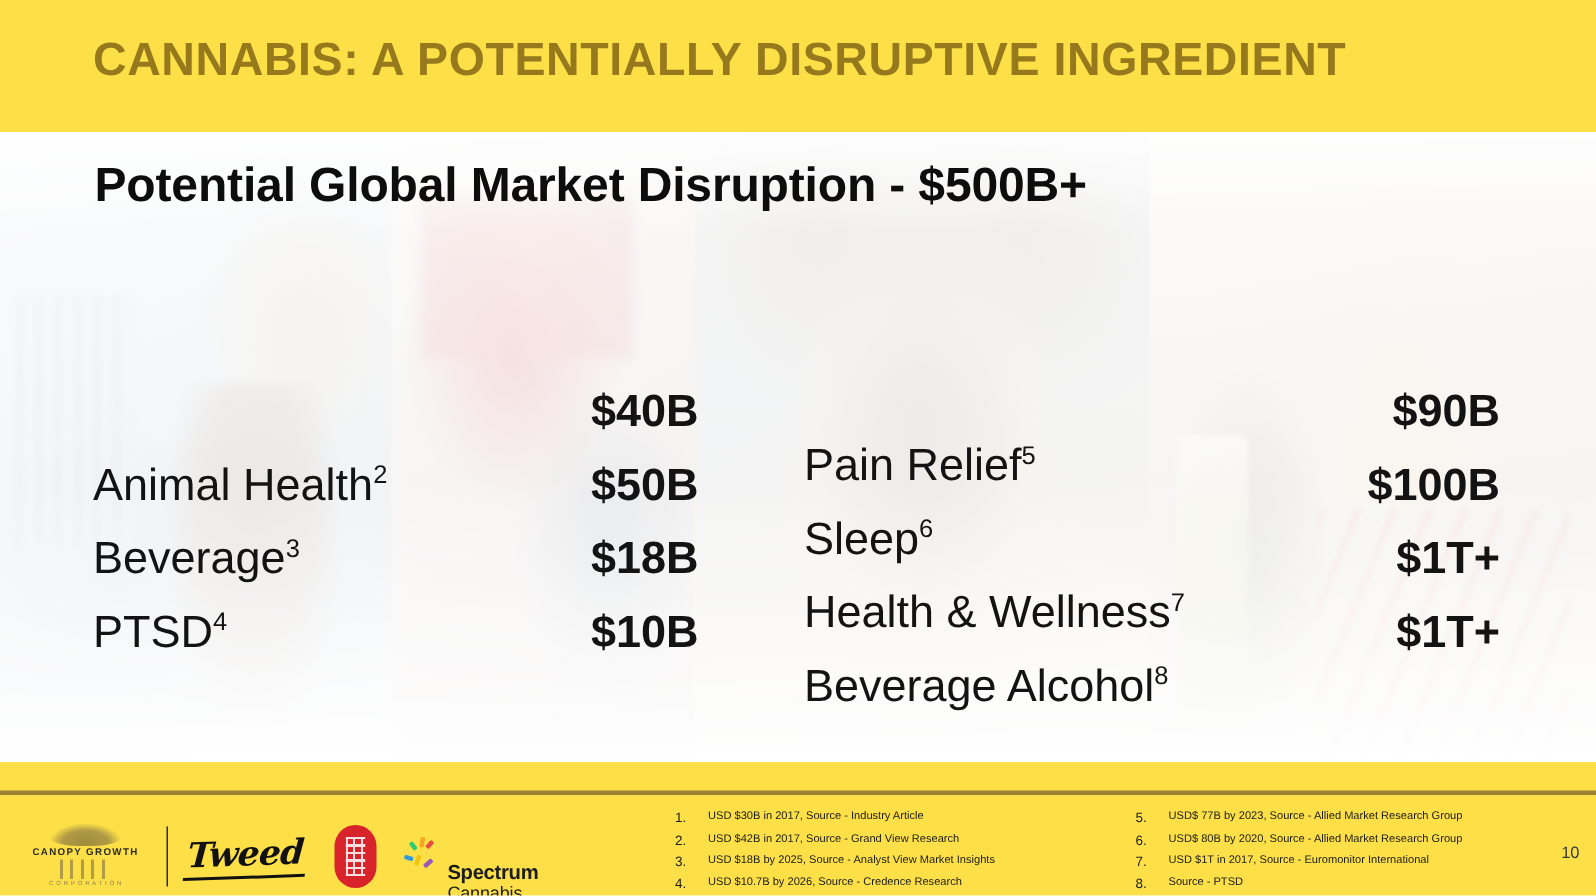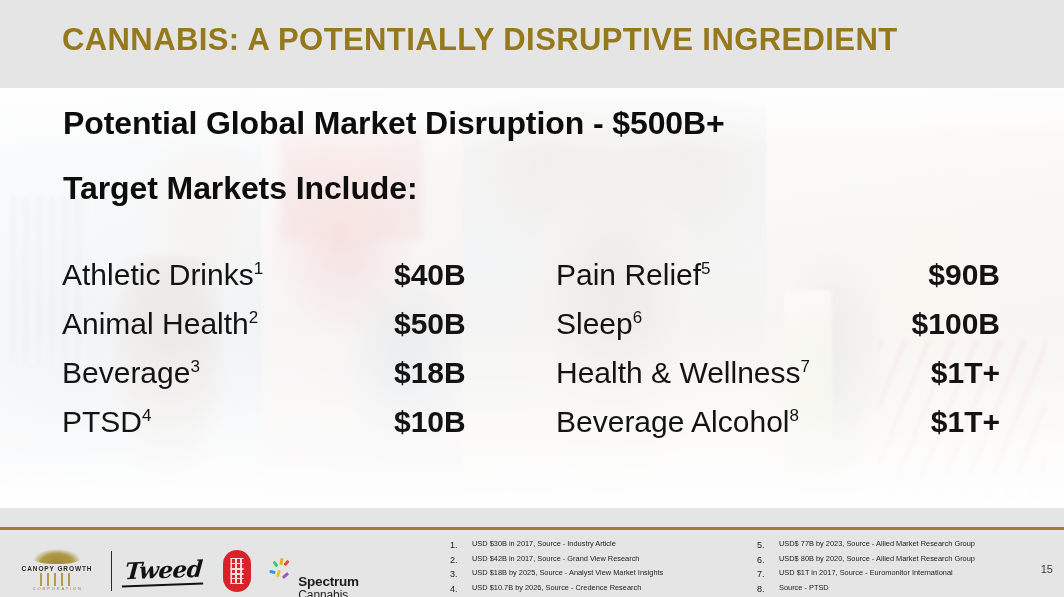--- a/index.html
+++ b/index.html
@@ -3,21 +3,21 @@
 <meta charset="utf-8">
 <title>Cannabis Slide</title>
 <style>
   * { margin:0; padding:0; box-sizing:border-box; }
   html, body {
     width:1064px; height:597px;
     background:#ffffff;
     font-family:"Liberation Sans", sans-serif;
     overflow:hidden;
   }
-  .slide { position:relative; width:1064px; height:597px; background:#e5e5e5; }
+  .slide { position:relative; width:1064px; height:597px; background:#fde047; }
 
   
   .slide-title {
     position:absolute; left:62px; top:22px;
     font-size:31px; font-weight:bold;
     letter-spacing:0.4px;
     color:#96791c;
     white-space:nowrap;
   }
 
@@ -117,21 +117,21 @@
   .mrow { position:relative; height:49px; }
   .cell {
     position:absolute; font-size:30px; color:#131313; white-space:nowrap;
   }
   .label { font-weight:normal; }
   .value { font-weight:bold; }
   .cell sup { font-size:17px; vertical-align:super; line-height:0; }
 
   .lcol-label { left:62px; }
   .lcol-value { left:394px; }
-  .rcol-label { left:556px; }
+  .rcol-label { left:536px;margin-top:36px; }
   .rcol-value { right:64px; text-align:right; }
 
   
   .footer-rule {
     position:absolute; left:0; top:527px; width:1064px; height:3px;
     background:#9a8234;
   }
   .footer { position:absolute; left:0; top:533px; width:1064px; height:64px; }
 
   .logos { position:absolute; left:14px; top:8px; display:flex; align-items:center; gap:11px; }
@@ -214,26 +214,24 @@
       <div class="panel p3"></div>
       <div class="panel p4"></div>
     </div>
     <div class="band-wash"></div>
     <div class="band-wash2"></div>
   </div>
 
   <div class="content">
 
     <div class="heading h-disruption">Potential Global Market Disruption - $500B+</div>
-    <div class="heading h-targets">Target Markets Include:</div>
 
     <div class="markets">
 
       <div class="mrow">
-        <div class="cell label lcol-label"><span>Athletic Drinks</span><sup>1</sup></div>
         <div class="cell value lcol-value">$40B</div>
         <div class="cell label rcol-label"><span>Pain Relief</span><sup>5</sup></div>
         <div class="cell value rcol-value">$90B</div>
       </div>
 
       <div class="mrow">
         <div class="cell label lcol-label"><span>Animal Health</span><sup>2</sup></div>
         <div class="cell value lcol-value">$50B</div>
         <div class="cell label rcol-label"><span>Sleep</span><sup>6</sup></div>
         <div class="cell value rcol-value">$100B</div>
@@ -323,16 +321,16 @@
       <div class="note">
         <span class="note-num">7.</span>
         <span class="note-txt">USD $1T in 2017, Source - Euromonitor International</span>
       </div>
       <div class="note">
         <span class="note-num">8.</span>
         <span class="note-txt">Source - PTSD</span>
       </div>
     </div>
 
-    <div class="page-num">15</div>
+    <div class="page-num">10</div>
 
   </div>
 </div>
 
 </body></html>

